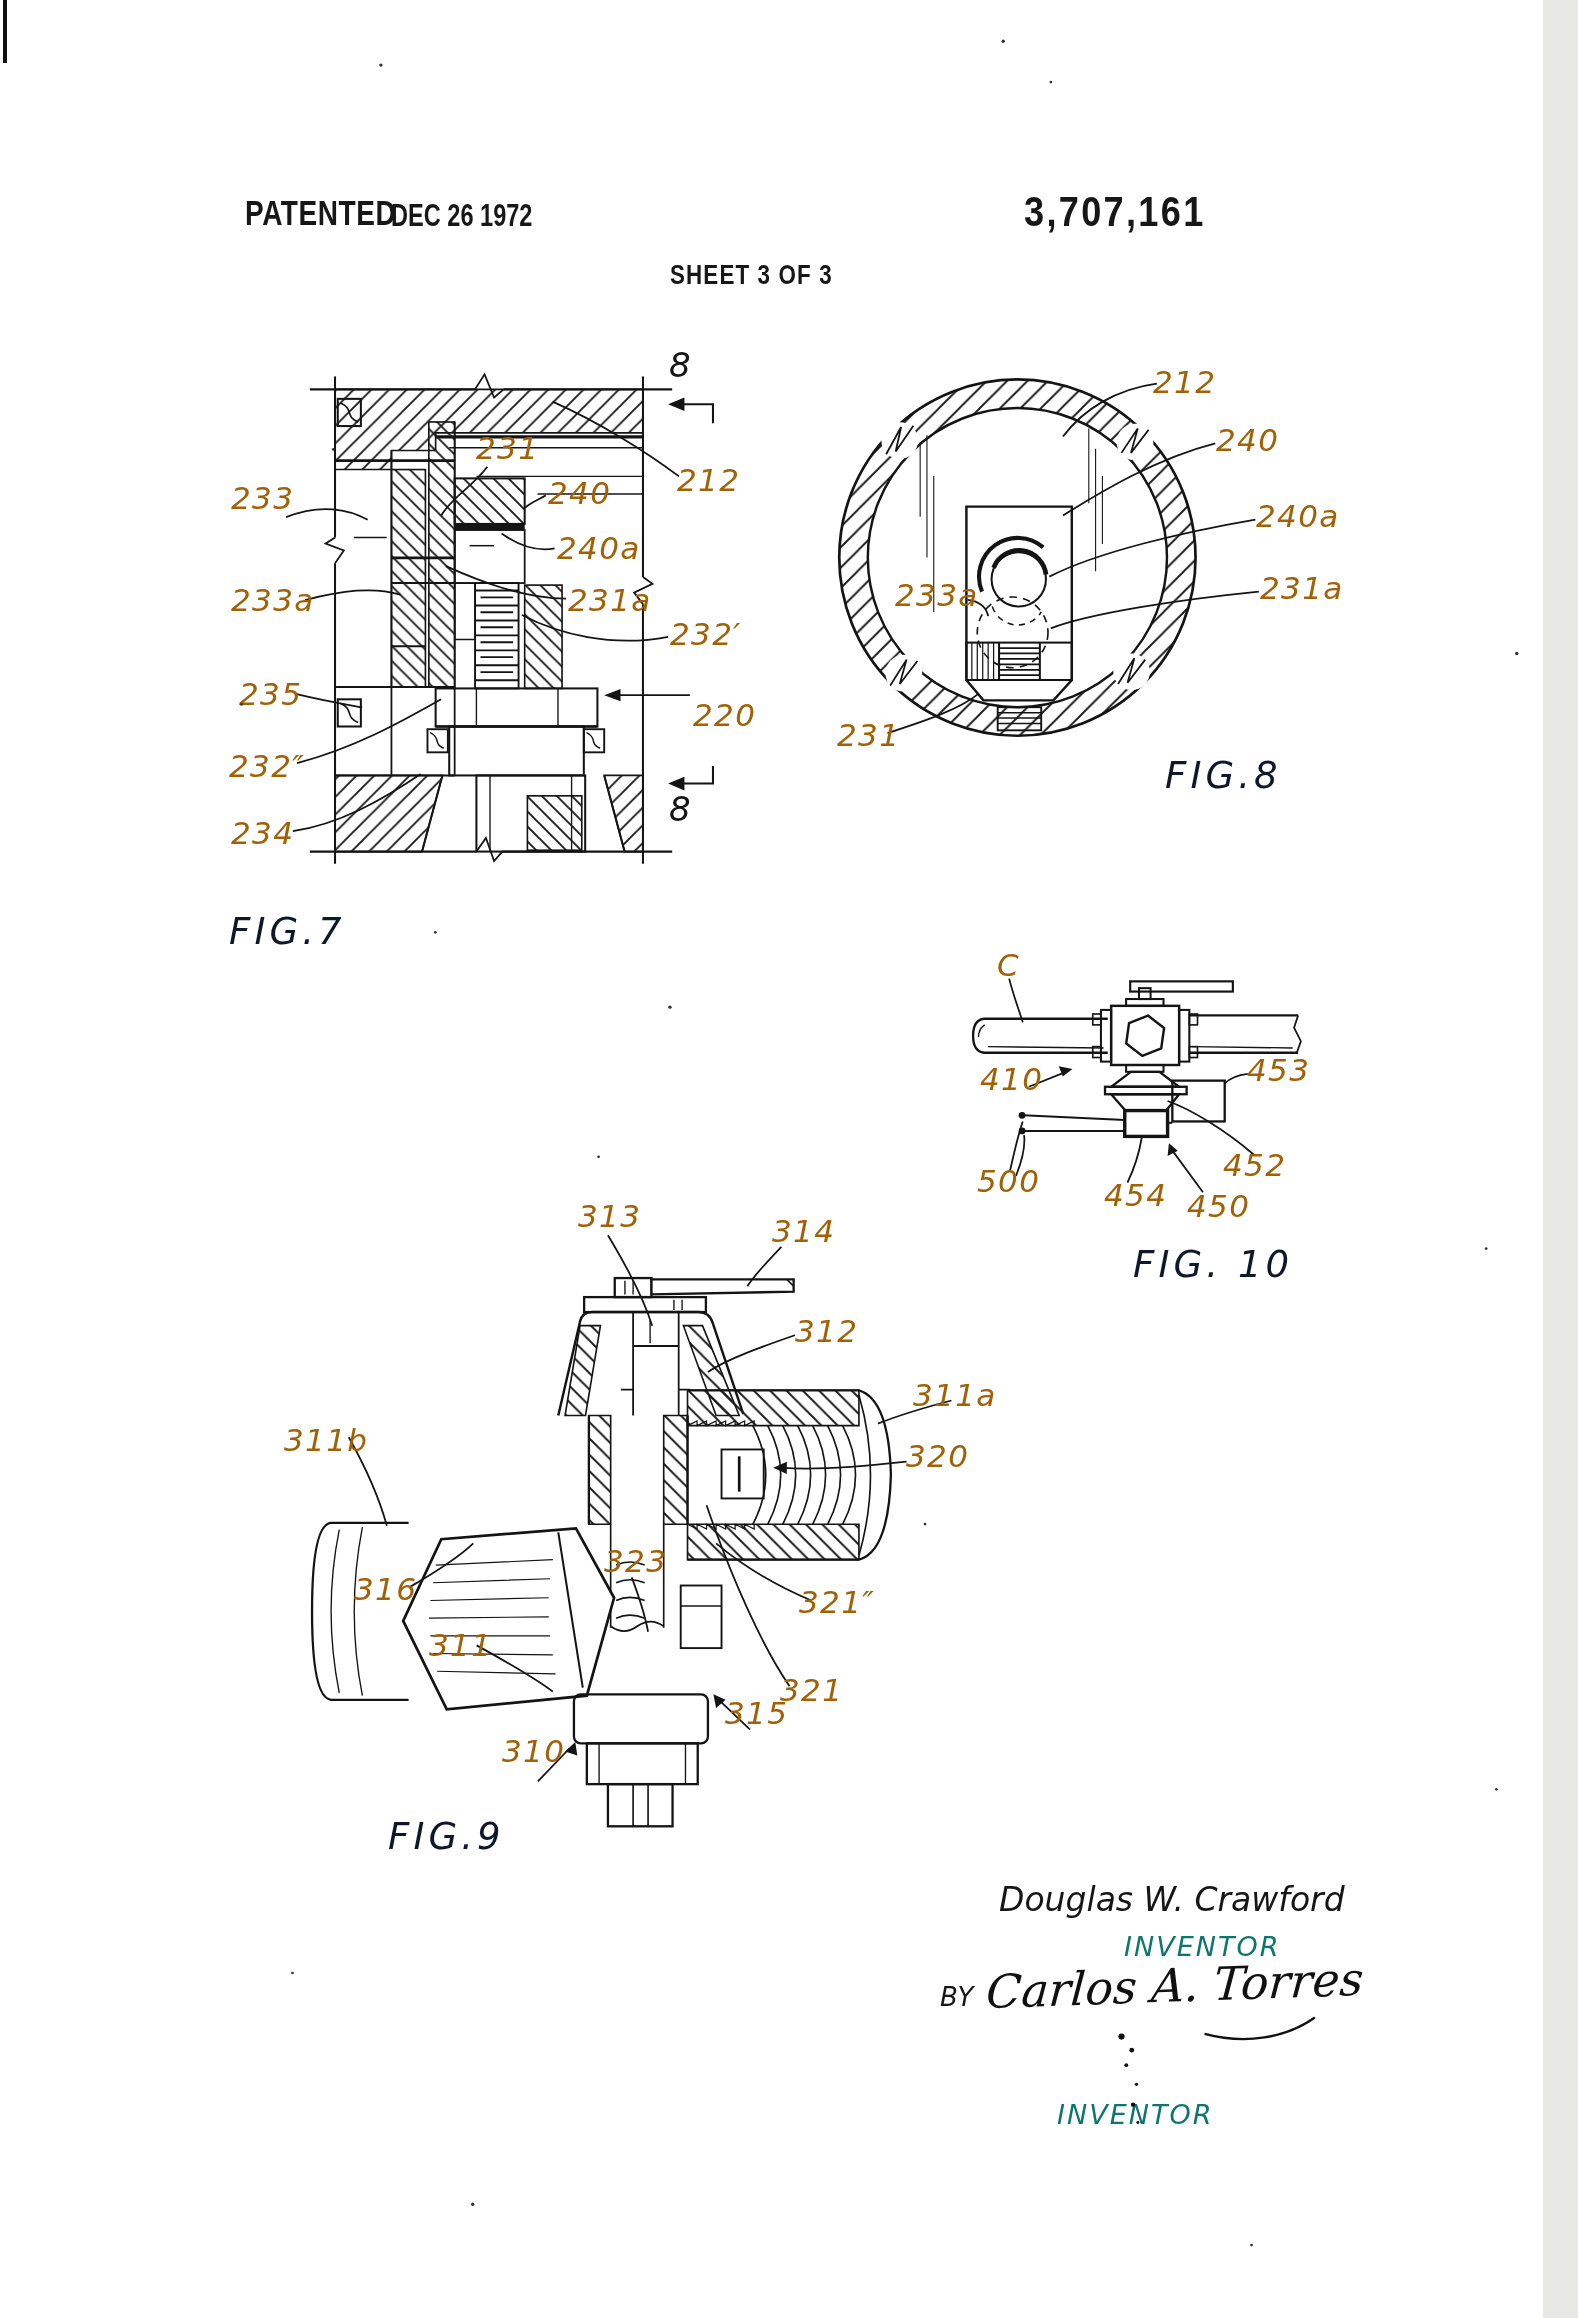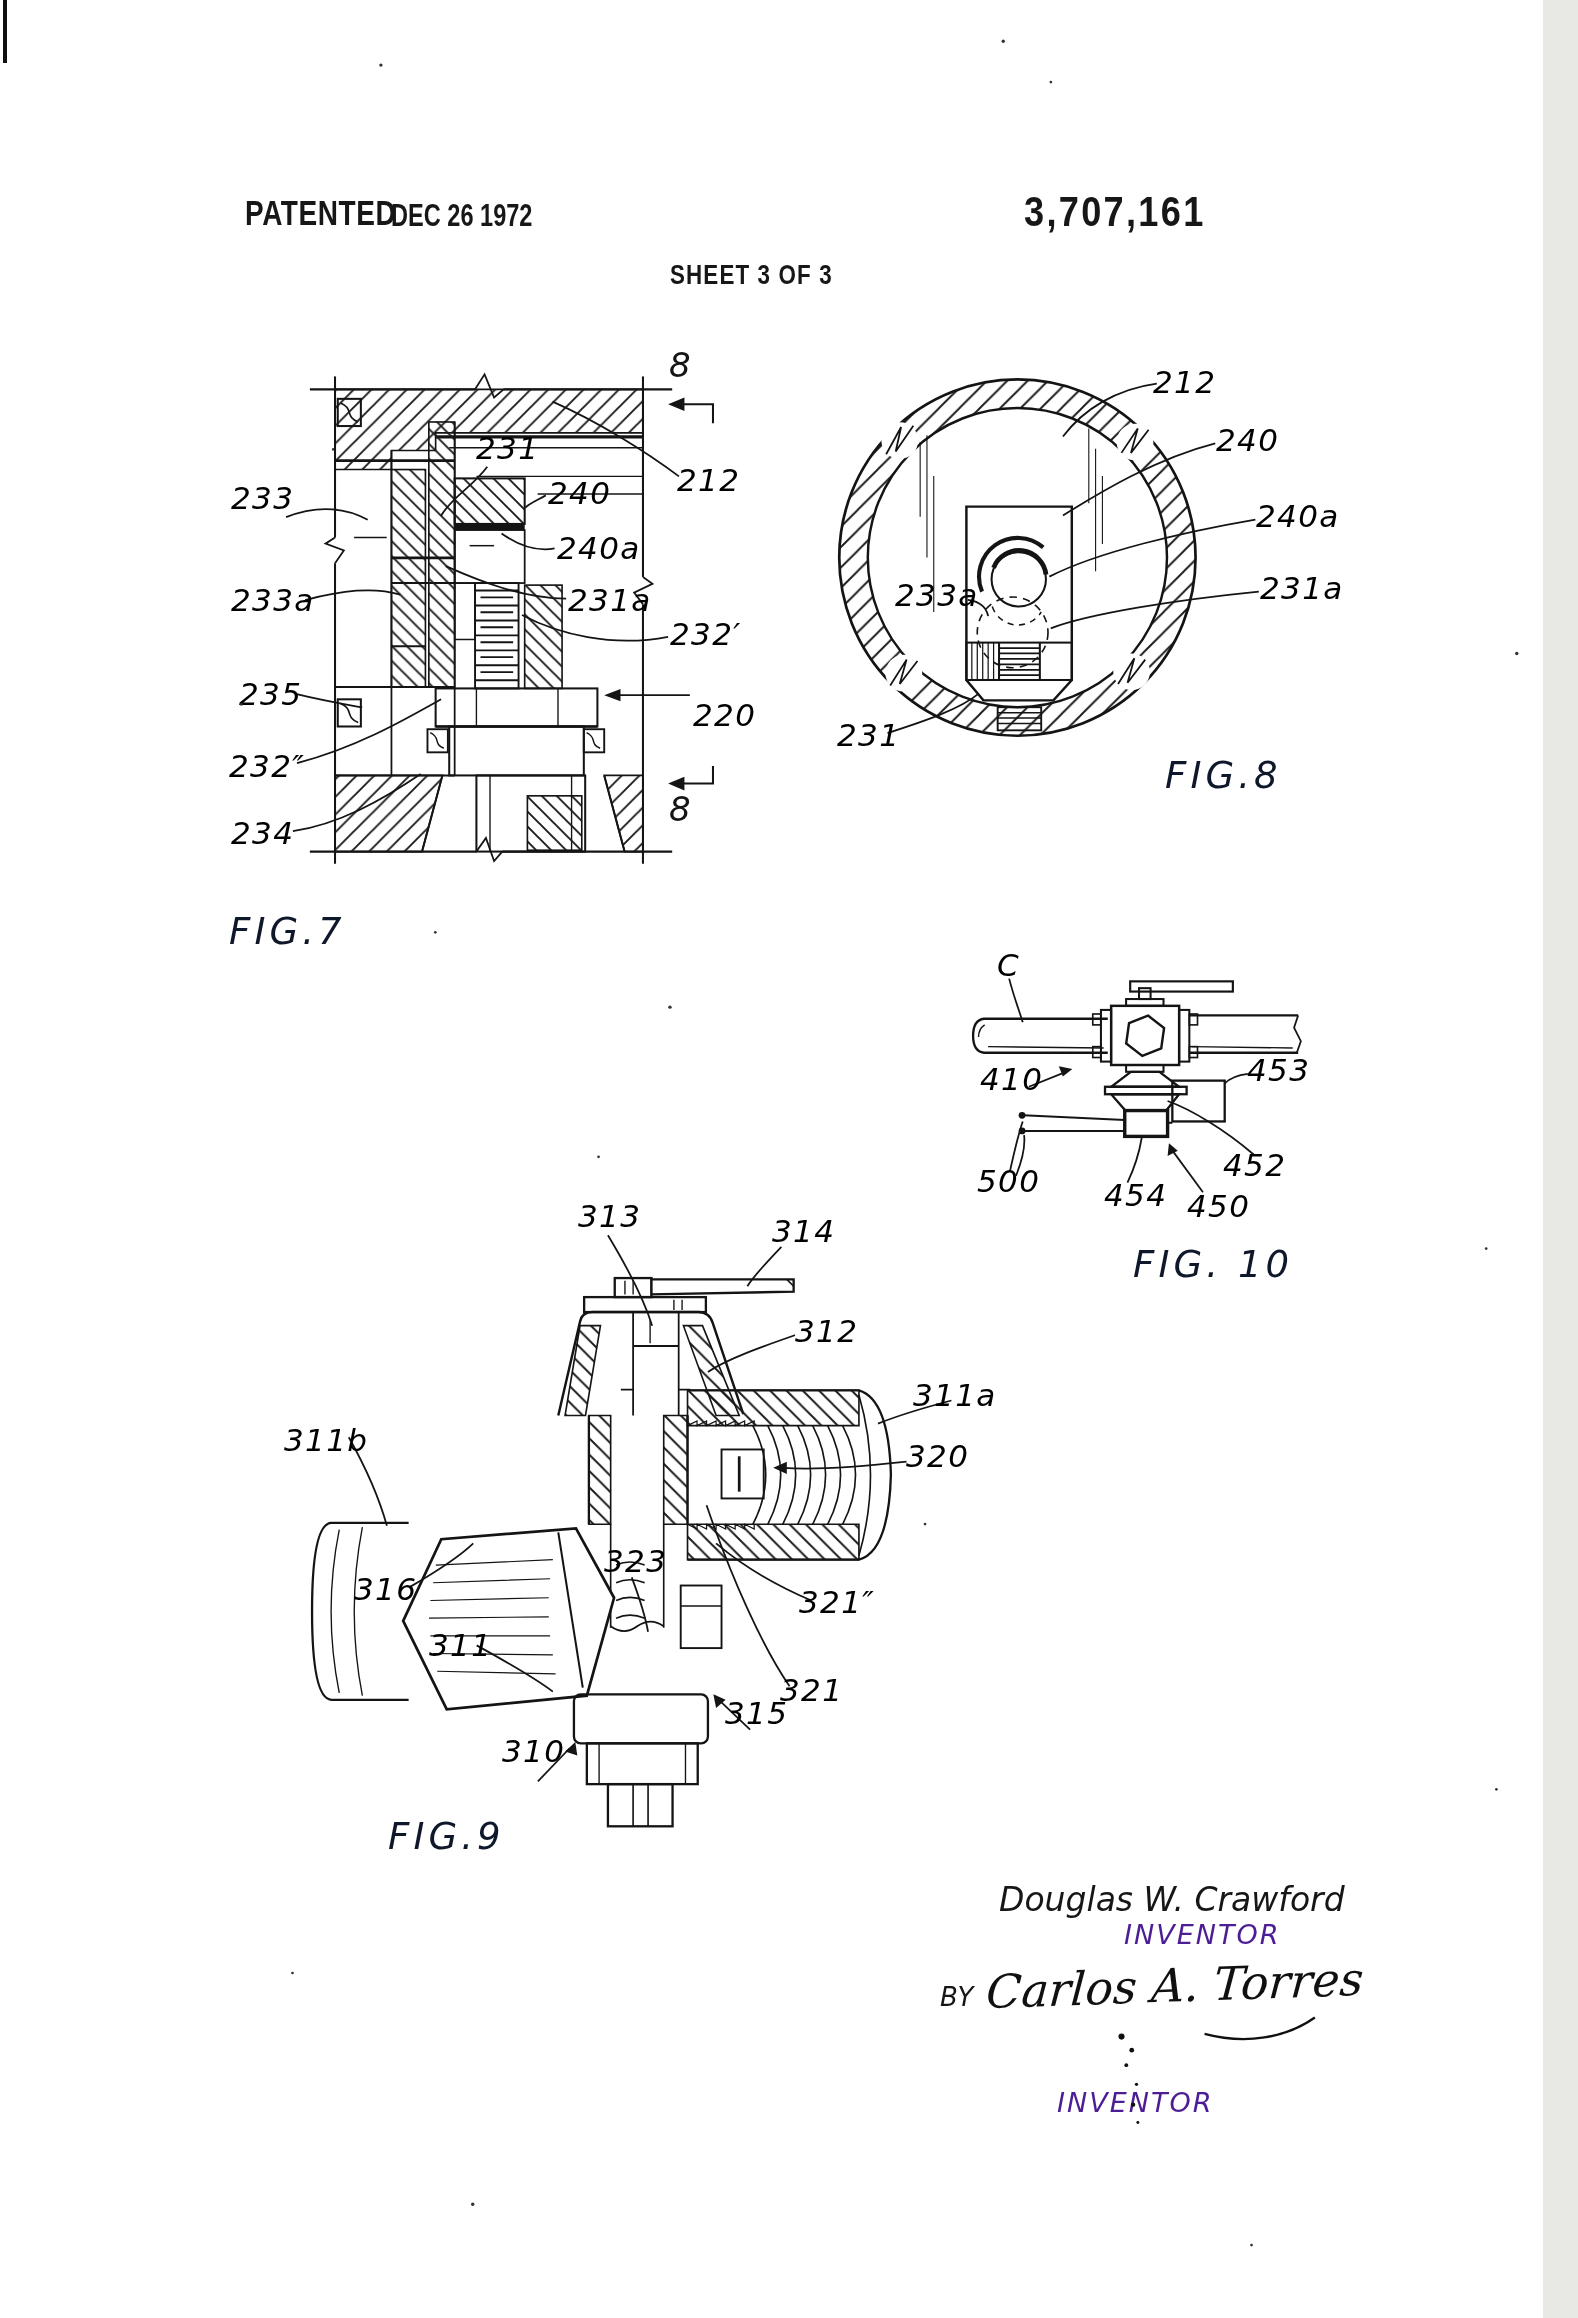--- a/index.html
+++ b/index.html
@@ -1,24 +1,24 @@
 <!DOCTYPE html>
 <html style="font-size:11px"><head>
 <meta charset="utf-8">
 <style>
   html,body{margin:0;padding:0;background:#e8e8e4;}
   .page{position:relative;width:1543px;height:2319px;background:#ffffff;overflow:hidden;
         font-family:"DejaVu Sans",sans-serif;color:#141414;}
   .abs{position:absolute;white-space:nowrap;}
   .stamp{font-family:"Liberation Sans",sans-serif;font-weight:bold;color:#171717;transform-origin:left top;}
-  .ref{font:italic 31px/1 "DejaVu Sans",sans-serif;color:#000000;letter-spacing:1.4px;}
+  .ref{font:italic 31px/1 "DejaVu Sans",sans-serif;color:#a16207;letter-spacing:1.4px;}
   .sec{font:italic 34px/1 "DejaVu Sans",sans-serif;color:#141414;}
   .figcap{font:italic 37px/1 "DejaVu Sans",sans-serif;color:#0f172a;letter-spacing:4.1px;}
   .sigline{font:italic 33px/1 "DejaVu Sans",sans-serif;color:#161616;}
-  .sigtitle{font:italic 27px/1 "DejaVu Sans",sans-serif;color:#4c1d95;letter-spacing:2px;}
+  .sigtitle{font:italic 27px/1 "DejaVu Sans",sans-serif;color:#0f766e;letter-spacing:2px;margin-top:12px;}
   .byl{font:italic 26px/1 "DejaVu Sans",sans-serif;color:#161616;}
   .handsig{font:italic 46px/1 "DejaVu Serif",serif;color:#101010;transform:rotate(-2deg) skewX(-6deg);transform-origin:left top;}
   svg{position:absolute;overflow:visible;}
 </style>
 </head>
 <body>
 
 <div class="page">
 
   <div class="abs" style="left:2.7px;top:0;width:4.8px;height:63px;background:#101010;"></div>

